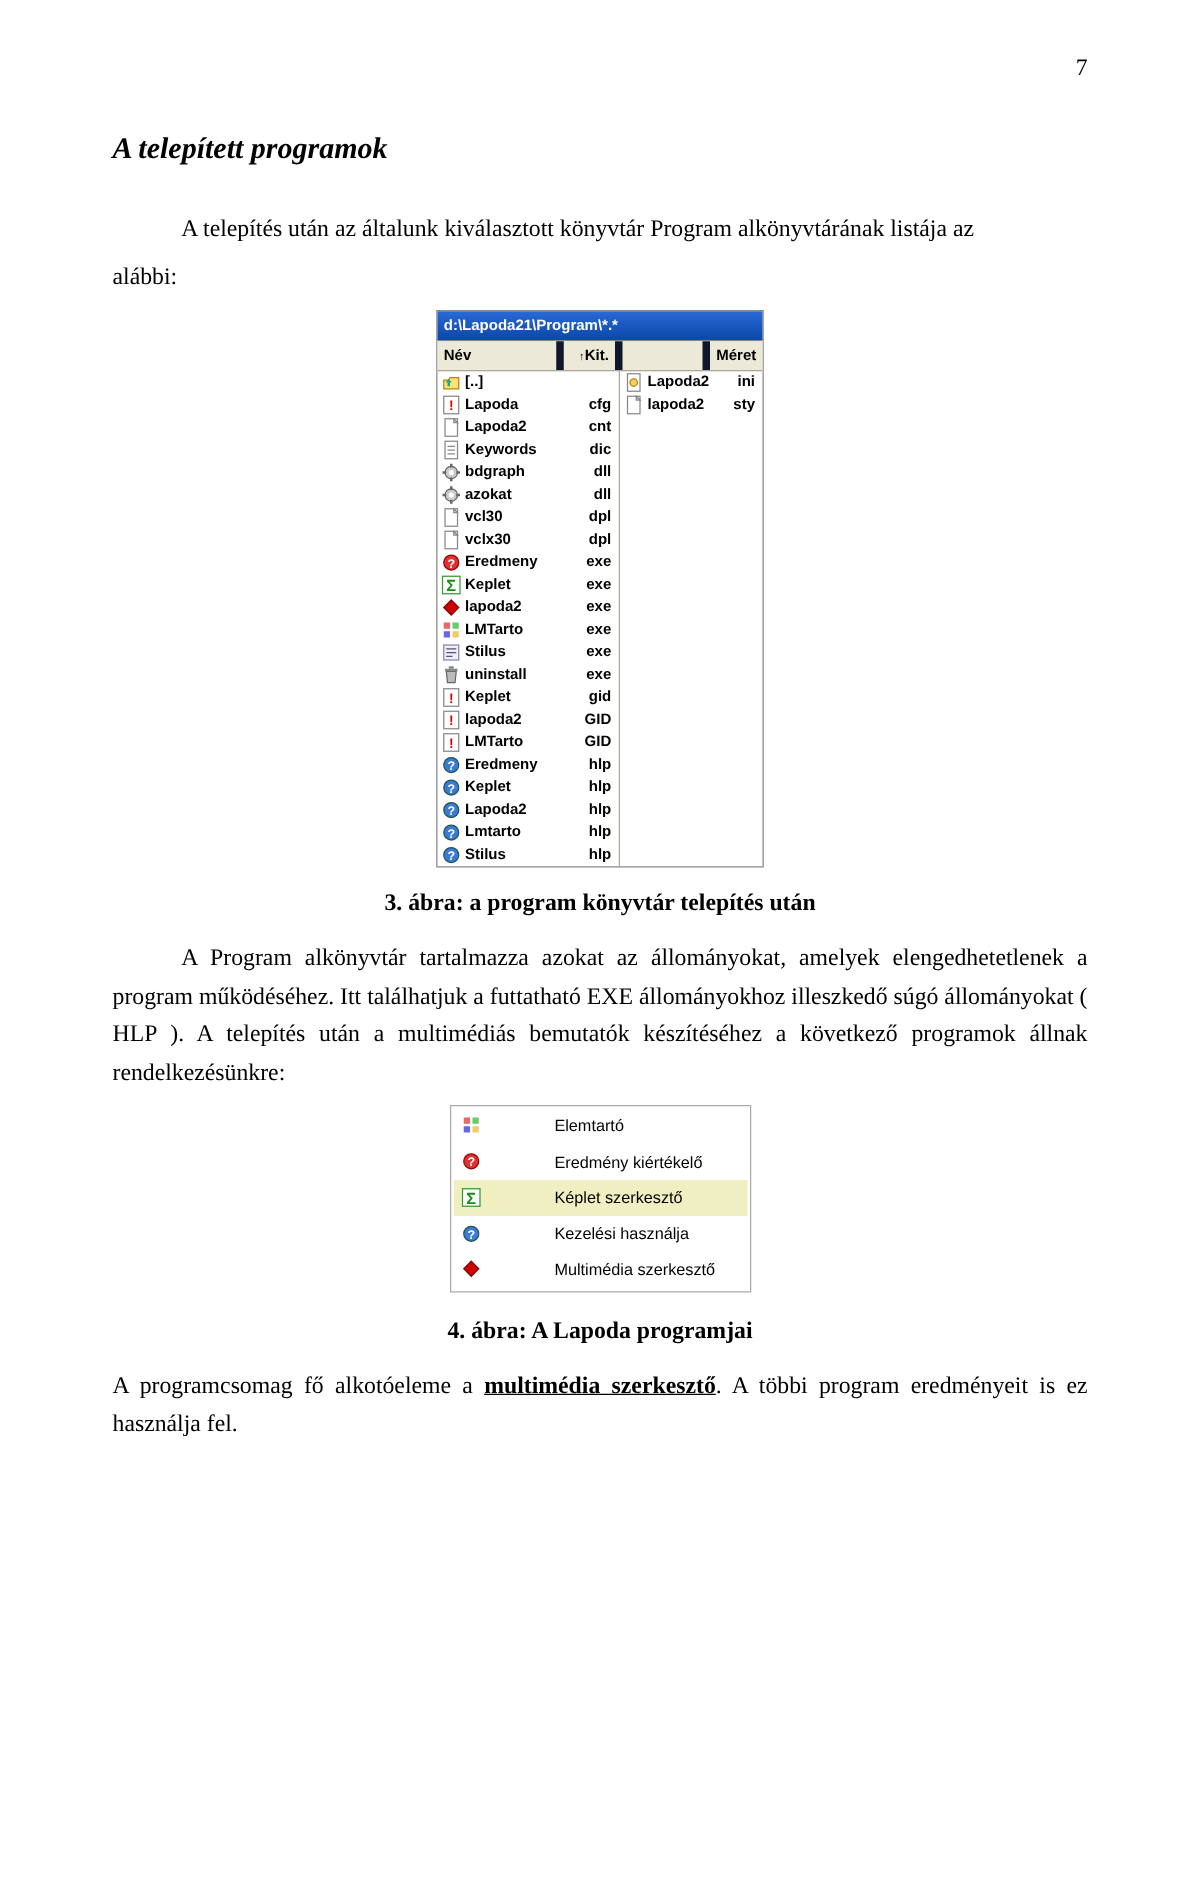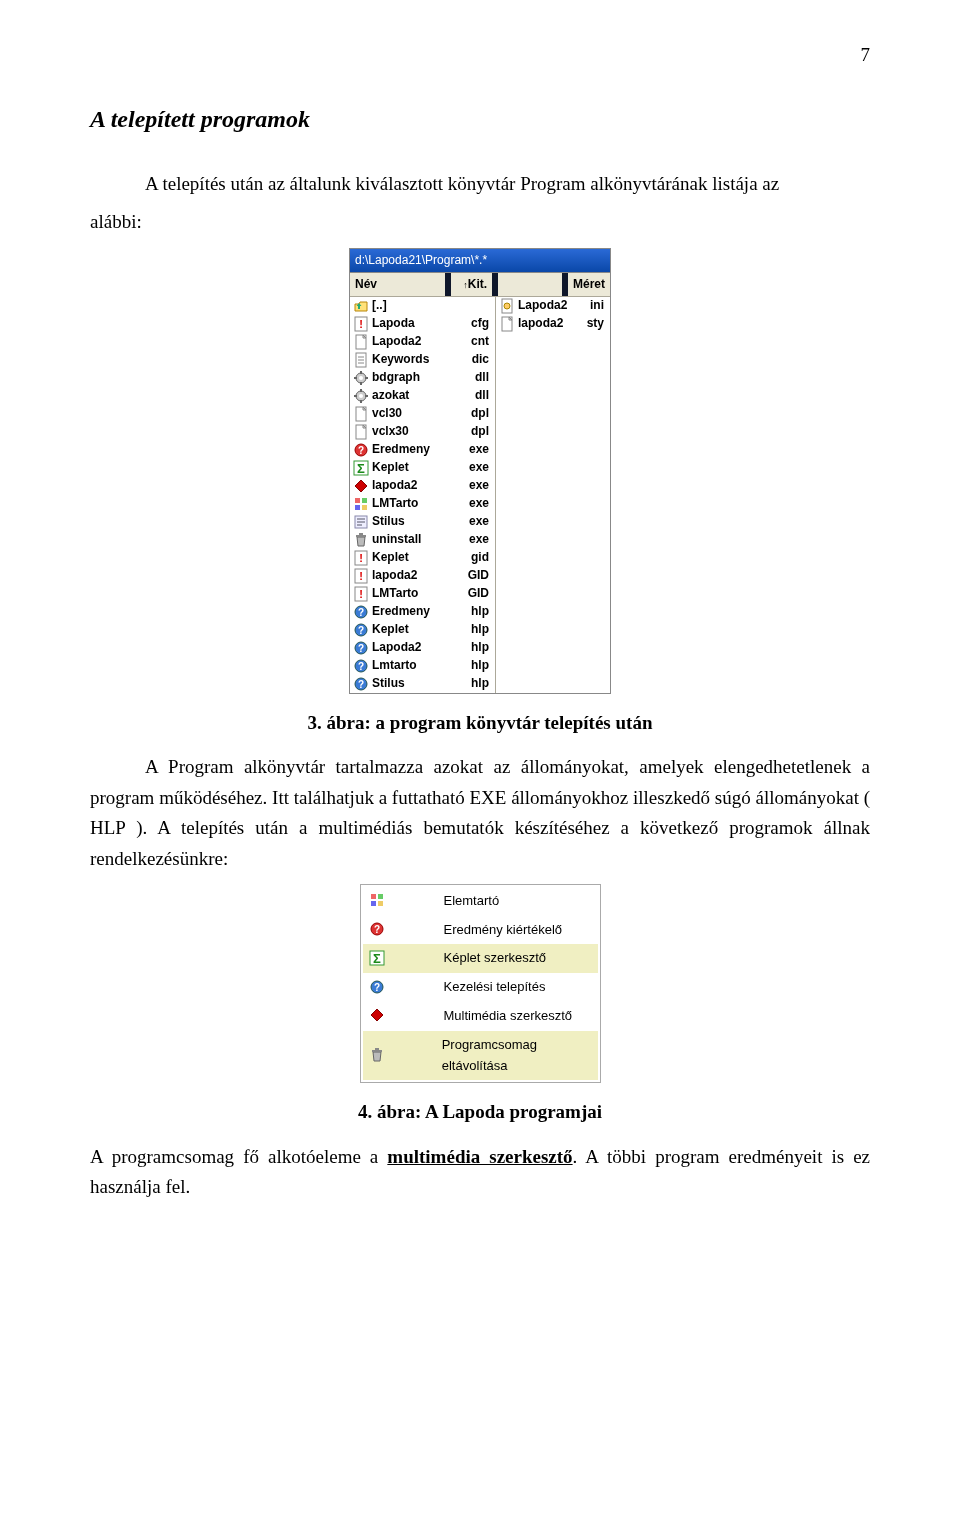--- a/index.html
+++ b/index.html
@@ -48,21 +48,21 @@
     border: 1px solid #888;
     background: #fff;
     font-family: Tahoma, Verdana, sans-serif;
     font-size: 12px;
     text-align: left;
   }
   .panel-header {
     background: linear-gradient(#2a6ad6,#0a47a8);
     color: #fff;
     padding: 2px 5px;
-    font-weight: normal;
+    font-weight: bold;
     font-size: 12px;
     border-bottom: 1px solid #888;
   }
   .panel-cols {
     display: flex;
     background: #ece9d8;
     border-bottom: 1px solid #aca899;
     font-weight: bold;
   }
   .panel-cols div {
@@ -466,37 +466,28 @@
           </svg>
         </span>
         <span>Képlet szerkesztő</span>
       </div><div class="menu-item">
         <span class="menu-icon">
           <svg class="ico-box" viewBox="0 0 16 16">
             <circle cx="8" cy="8" r="6" fill="#3a7bd5" stroke="#255"></circle>
             <text x="8" y="12" font-size="10" fill="#fff" text-anchor="middle" font-weight="bold">?</text>
           </svg>
         </span>
-        <span>Kezelési telepítés</span>
+        <span>Kezelési használja</span>
       </div><div class="menu-item">
         <span class="menu-icon">
           <svg class="ico-box" viewBox="0 0 16 16">
             <path d="M8 2 L14 8 L8 14 L2 8 Z" fill="#c00" stroke="#800"></path>
           </svg>
         </span>
         <span>Multimédia szerkesztő</span>
-      </div><div class="menu-item highlight">
-        <span class="menu-icon">
-          <svg class="ico-box" viewBox="0 0 16 16">
-            <path d="M4 5 L12 5 L11 14 L5 14 Z" fill="#bbb" stroke="#666"></path>
-            <rect x="3" y="3" width="10" height="2" fill="#888"></rect>
-            <rect x="6" y="1" width="4" height="2" fill="#888"></rect>
-          </svg>
-        </span>
-        <span>Programcsomag eltávolítása</span>
       </div></div>
 </div>
 
 <div class="caption">4. ábra: A Lapoda programjai</div>
 
 <p>
   <span>A programcsomag fő alkotóeleme a </span><span class="underline-strong">multimédia szerkesztő</span><span>. A többi program eredményeit is ez használja fel.</span>
 </p>
 
 </body></html>

